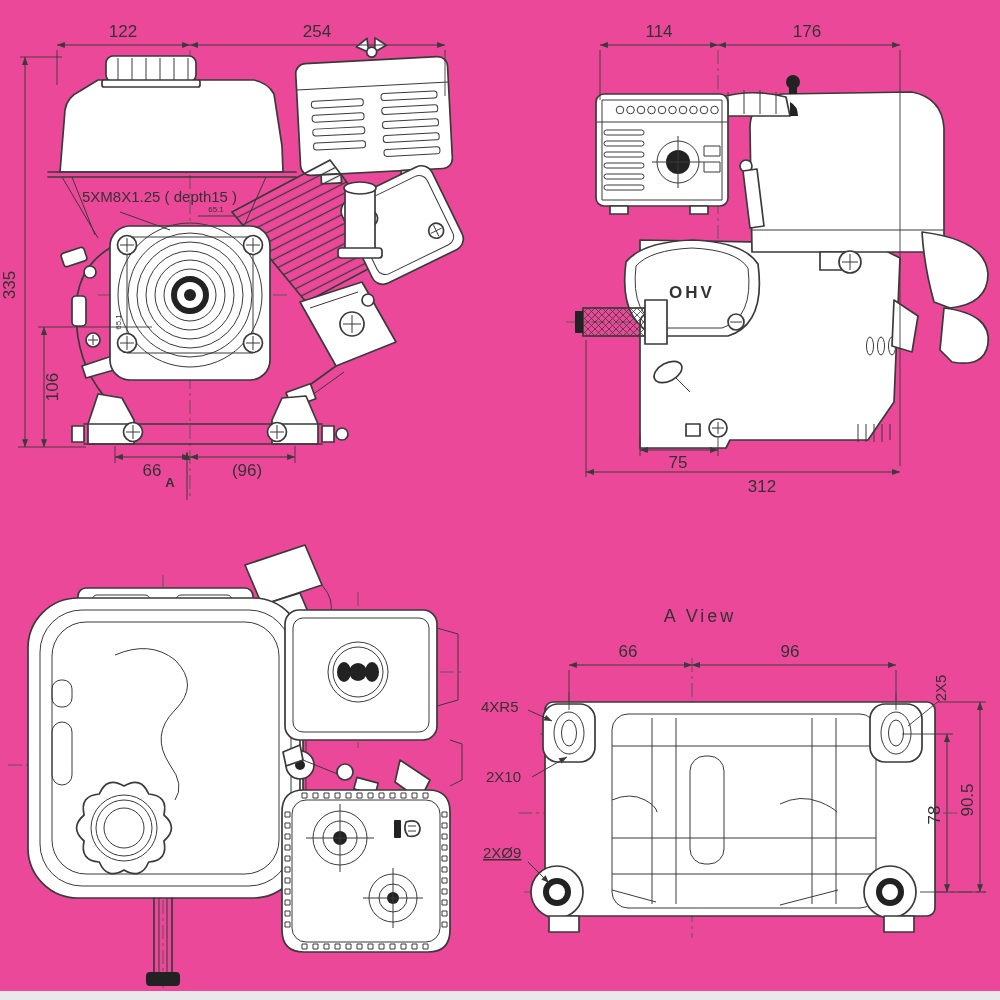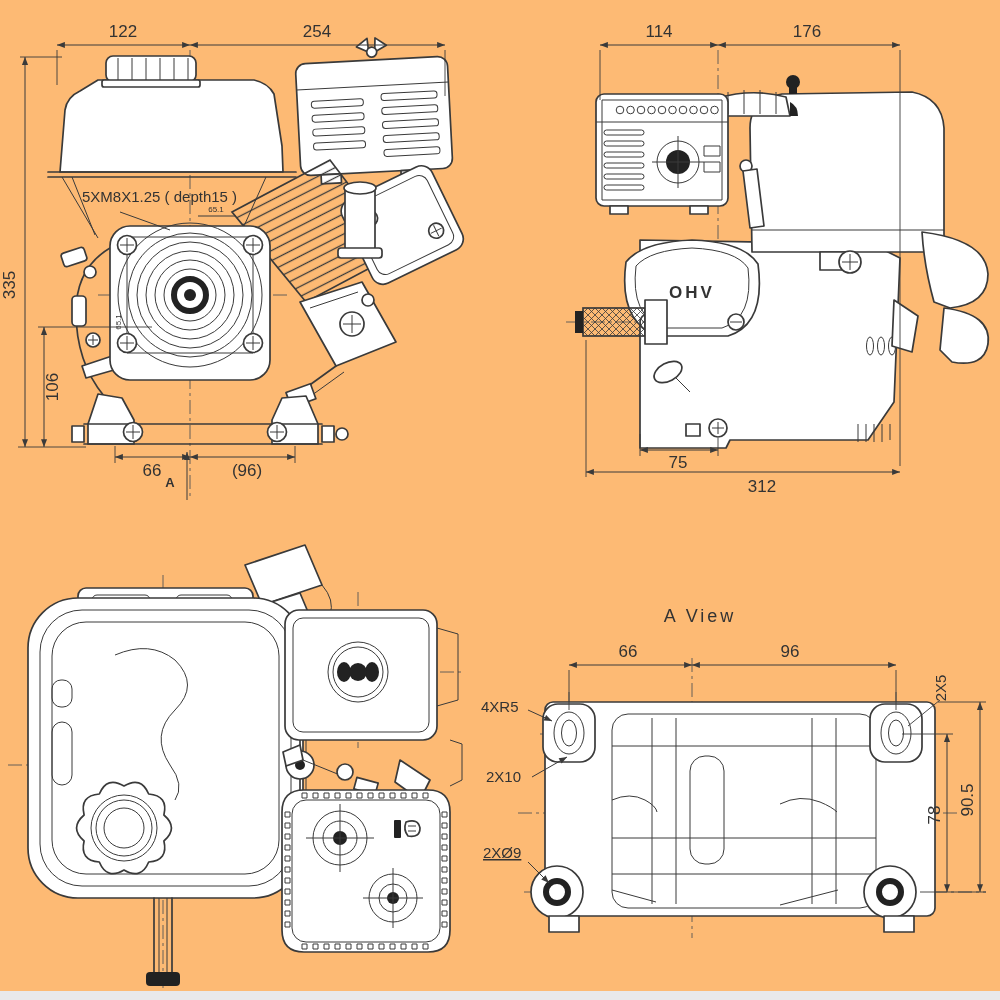--- a/index.html
+++ b/index.html
@@ -1,16 +1,16 @@
 <!DOCTYPE html>
 <html><head>
 <meta charset="utf-8">
 <style>
   html,body{margin:0;padding:0;background:#fff;}
-  .stage{position:relative;width:1000px;height:1000px;background:#fdba74;overflow:hidden;}
+  .stage{position:relative;width:1000px;height:1000px;background:#ec4899;overflow:hidden;}
   svg{position:absolute;left:0;top:0;}
   svg text{font-family:"Liberation Sans",sans-serif;fill:#333;}
   .ln{fill:none;stroke:#3a3a3a;stroke-width:1.7;stroke-linejoin:round;stroke-linecap:round;}
   .fw{fill:#fff;stroke:#3a3a3a;stroke-width:1.7;stroke-linejoin:round;}
   .thin{fill:none;stroke:#3a3a3a;stroke-width:1;stroke-linejoin:round;}
   .dim{fill:none;stroke:#3a3a3a;stroke-width:1;}
   .ext{fill:none;stroke:#3a3a3a;stroke-width:.9;}
   .cl{fill:none;stroke:#555;stroke-width:.9;stroke-dasharray:14 4 3 4;}
   .dk{fill:#222;stroke:none;}
   .dtx{font-size:17px;}

